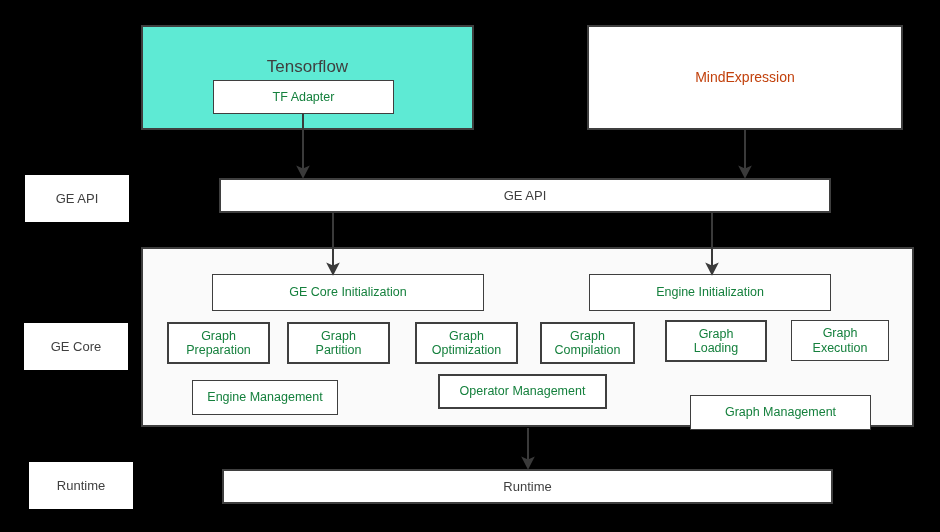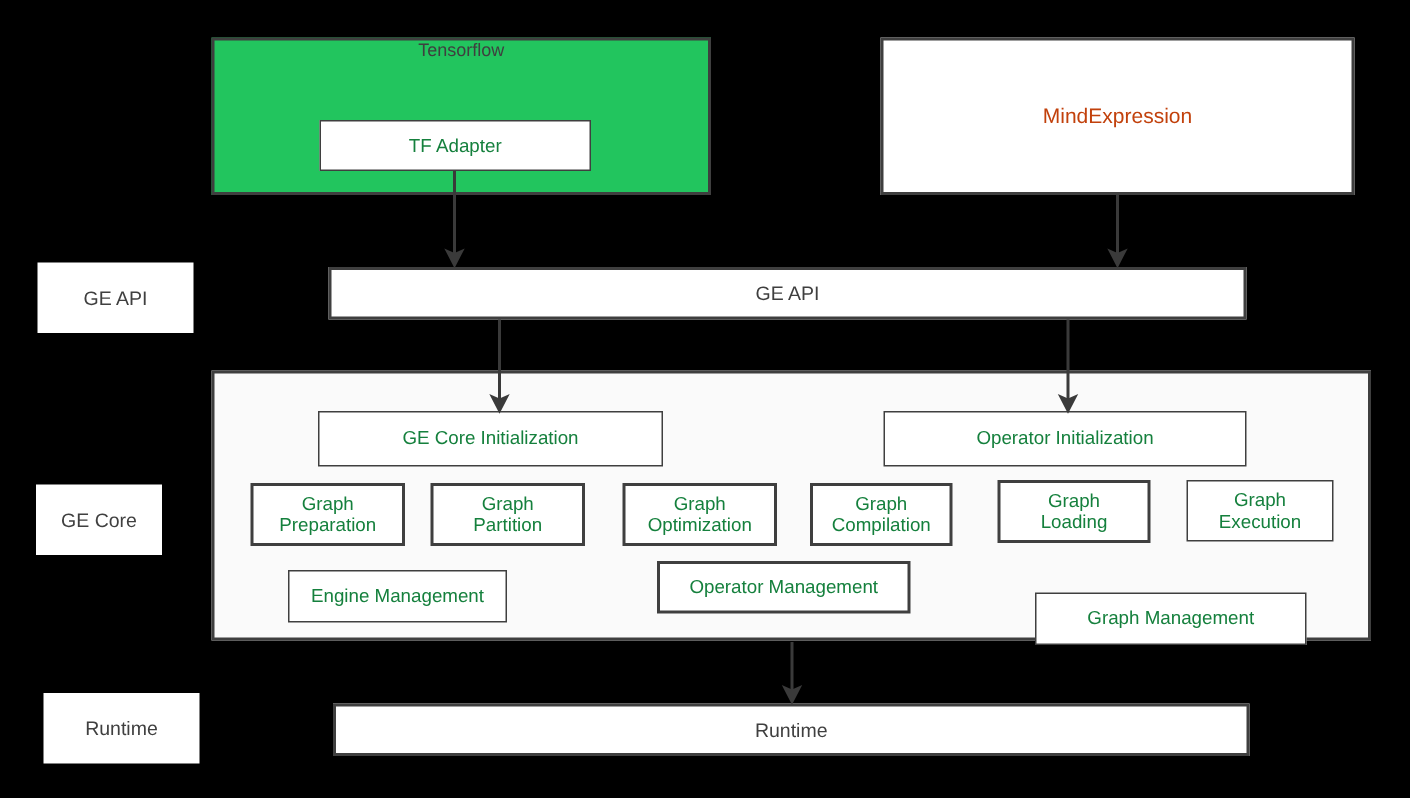--- a/index.html
+++ b/index.html
@@ -30,25 +30,26 @@
   }
   
   .stage-label {
     background: #ffffff;
     border: none;
     font-size: 13px;
     color: #404040;
   }
   
   .frame {
-    background: #22c55e;
+    background: #5eead4;
     border: 2px solid #3f3f3f;
-    font-size: 12px;
+    font-size: 17px;
     align-items: flex-start;
     justify-content: center;
+    padding-top: 30px;
     color: #3f3f3f;
   }
   .frame-plain {
     background: #ffffff;
     border: 2px solid #3f3f3f;
     font-size: 14px;
     color: #c2410c;
   }
   
   .core-panel {
@@ -84,21 +85,21 @@
 </head>
 <body>
 
 <div id="canvas">
 
 
   <div class="node stage-label" style="left:25px; top:175px; width:104px; height:47px;">
     <span>GE API</span>
   </div>
 
-  <div class="node stage-label" style="left:24px; top:323px; width:84px; height:47px;">
+  <div class="node stage-label" style="left:24px; top:323px; width:104px; height:47px;">
     <span>GE Core</span>
   </div>
 
   <div class="node stage-label" style="left:29px; top:462px; width:104px; height:47px;">
     <span>Runtime</span>
   </div>
 
   <div class="node frame" style="left:141px; top:25px; width:333px; height:105px;">
     <span>Tensorflow</span>
   </div>
@@ -110,26 +111,26 @@
   <div class="node frame-plain" style="left:587px; top:25px; width:316px; height:105px;">
     <span>MindExpression</span>
   </div>
 
   <div class="node bar" style="left:219px; top:178px; width:612px; height:35px;">
     <span>GE API</span>
   </div>
 
   <div class="node core-panel" style="left:141px; top:247px; width:773px; height:180px;"></div>
 
-  <div class="node module thin" style="left:212px; top:274px; width:230px; height:37px;">
+  <div class="node module thin" style="left:212px; top:274px; width:272px; height:37px;">
     <span>GE Core Initialization</span>
   </div>
 
   <div class="node module thin" style="left:589px; top:274px; width:242px; height:37px;">
-    <span>Operator Initialization</span>
+    <span>Engine Initialization</span>
   </div>
 
   <div class="node module" style="left:167px; top:322px; width:103px; height:42px;">
     <span>Graph
 Preparation</span>
   </div>
 
   <div class="node module" style="left:287px; top:322px; width:103px; height:42px;">
     <span>Graph
 Partition</span>

